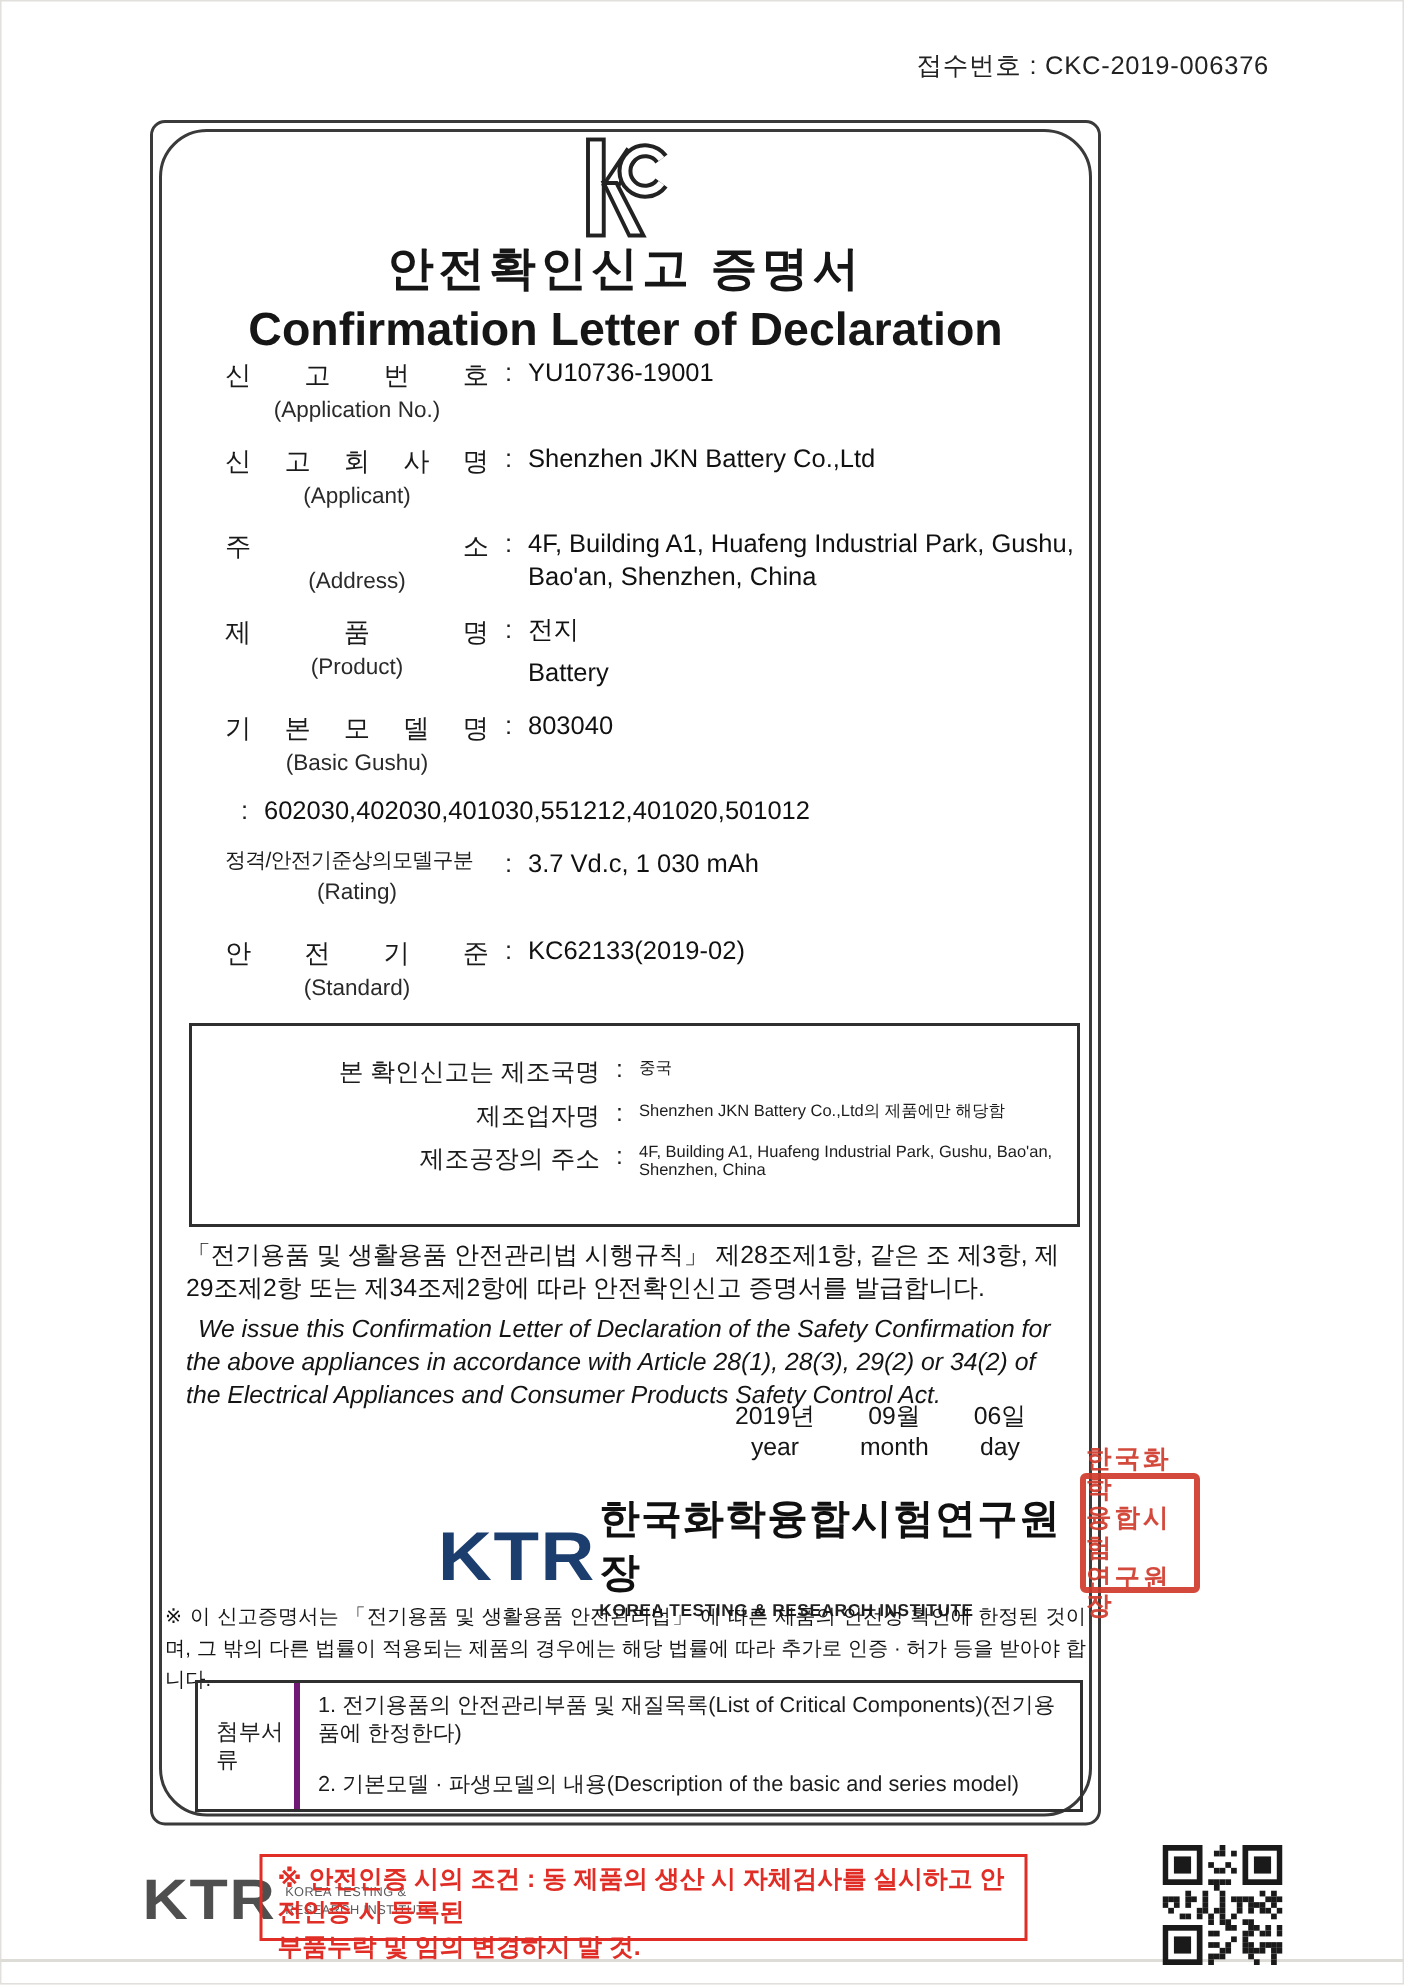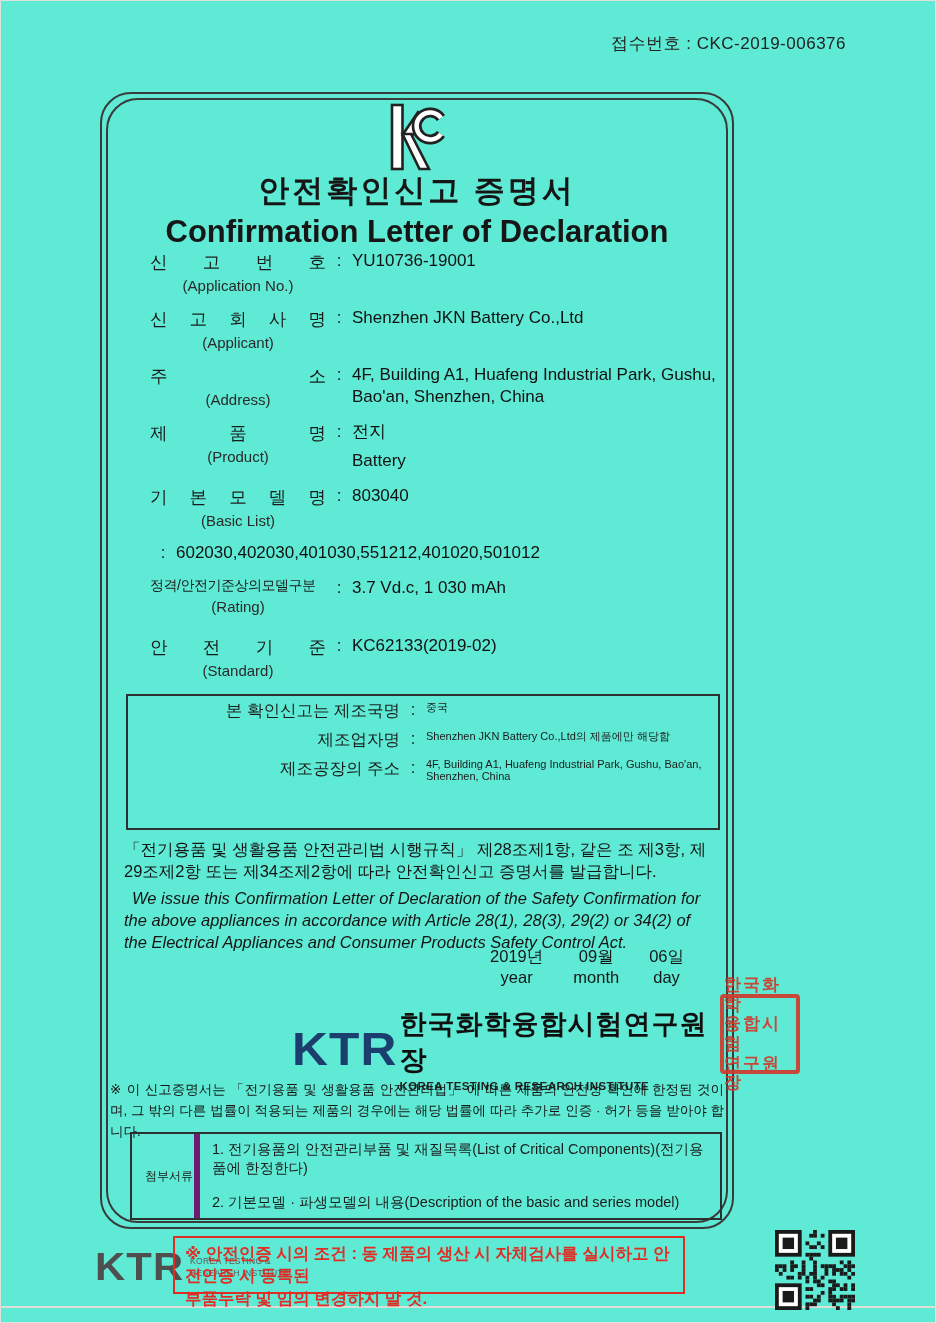--- a/index.html
+++ b/index.html
@@ -1,30 +1,30 @@
 <!DOCTYPE html>
 <html><head>
 <meta charset="utf-8">
 <style>
   * { margin:0; padding:0; box-sizing:border-box; }
   html,body { background:#e9e7e4; }
   body { font-family:"Liberation Sans","DejaVu Sans",sans-serif; color:#1c1c1c; }
   .page {
     position:relative; width:936px; height:1323px; margin:0 auto;
-    background:#5eead4; overflow:hidden;
+    background:#ffffff; overflow:hidden;
     box-shadow:inset 0 0 0 1px #e2e0dc;
   }
 
   
   .receipt { position:absolute; top:32px; right:90px; font-size:17px; letter-spacing:.5px; color:#222; }
 
   
   .cert {
-    position:absolute; left:100px; top:92px; width:634px; height:1137px;
-    border:2.5px solid #3a3a3a; border-radius:31px;
+    position:absolute; left:100px; top:80px; width:634px; height:1137px;
+    border:2.5px solid #3a3a3a; border-radius:10px;
   }
   .cert-inner {
     position:absolute; inset:4px; border:2px solid #3a3a3a; border-radius:32px;
   }
 
   
   .kc { position:absolute; top:8px; left:50%; transform:translateX(-50%); width:58px; height:70px; }
 
   
   .title-ko { position:absolute; top:76px; width:100%; text-align:center;
@@ -40,21 +40,21 @@
   .flabel-ko.compact { font-size:14px; letter-spacing:-0.5px; }
   .flabel-en { font-size:15px; color:#2a2a2a; text-align:center; margin-top:3px; }
   .fcolon { width:26px; text-align:center; font-size:17px; padding-top:1px; }
   .fvalue { flex:1; font-size:17px; line-height:1.3; max-width:505px; color:#111; }
   .fvalue .v2 { margin-top:7px; }
   .frow.gap-lg { margin-bottom:20px; }
 
   
   .mbox {
     position:absolute; top:600px; left:24px; right:12px; height:136px;
-    border:2px solid #2f2f2f; padding:4px 14px 0 10px;
+    border:2px solid #2f2f2f; padding:20px 14px 0 10px;
   }
   .mrow { display:flex; margin-bottom:7px; }
   .mlabel { width:262px; flex:0 0 262px; text-align:right; font-size:16.5px; }
   .mcolon { width:26px; text-align:center; font-size:16.5px; }
   .mvalue { flex:1; font-size:11px; }
 
   
   .legal { position:absolute; top:744px; left:22px; right:16px; }
   .legal p { font-size:16.5px; line-height:1.35; color:#141414; }
   .legal .en { margin-top:4px; text-indent:8px;font-style:italic; }
@@ -78,22 +78,22 @@
   }
   .seal div { font-size:17px; font-weight:bold; letter-spacing:2px; line-height:1.15; }
 
   
   .footnote { position:absolute; top:986px; left:8px; right:8px;
     font-size:13.5px; line-height:1.55; color:#151515; text-align:justify; }
 
   
   .attach { position:absolute; top:1038px; left:28px; right:10px; height:88px;
     border:2px solid #2f2f2f; display:flex; }
-  .attach-label { flex:0 0 68px; border-right:6px solid #701a75;
-    display:flex; align-items:center; justify-content:center; font-size:12px;padding-left:12px; }
+  .attach-label { flex:0 0 68px; border-right:4px solid #701a75;
+    display:flex; align-items:center; justify-content:center; font-size:15px;padding-left:12px; }
   .attach-items { flex:1; padding:6px 12px; }
   .attach-items div { font-size:14.5px; line-height:1.3; }
   .attach-items div + div { margin-top:15px; }
 
   
   .ktr-gray { position:absolute; left:95px; top:1246px; display:flex; align-items:center; z-index:1; }
   .ktr-gray .k { font-size:38px; font-weight:900; color:#4f4f4f; letter-spacing:1px; transform:scaleX(1.1); transform-origin:left; }
   .ktr-gray .sub { margin-left:14px; font-size:8.5px; font-weight:normal; color:#5a5a5a; line-height:1.3; letter-spacing:.3px; }
   .warnbox {
     position:absolute; left:173px; top:1236px; width:512px; height:58px; z-index:2;
@@ -165,21 +165,21 @@
         <div class="fcolon">:</div>
         <div class="fvalue">
           <div>전지</div>
           <div class="v2">Battery</div>
         </div>
       </div>
 
       <div class="frow">
         <div class="flabel">
           <div class="flabel-ko">기 본 모 델 명</div>
-          <div class="flabel-en">(Basic List)</div>
+          <div class="flabel-en">(Basic Gushu)</div>
         </div>
         <div class="fcolon">:</div>
         <div class="fvalue">803040</div>
       </div>
 
       <div class="frow">
         <div class="fcolon">:</div>
         <div class="fvalue">602030,402030,401030,551212,401020,501012</div>
       </div>
 

